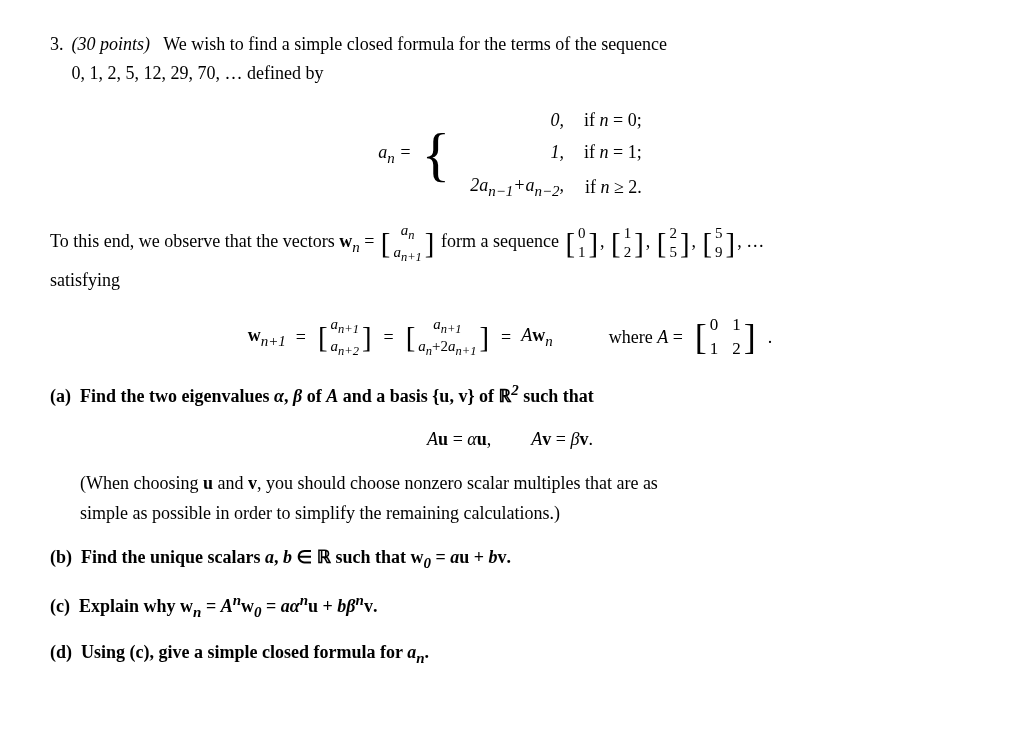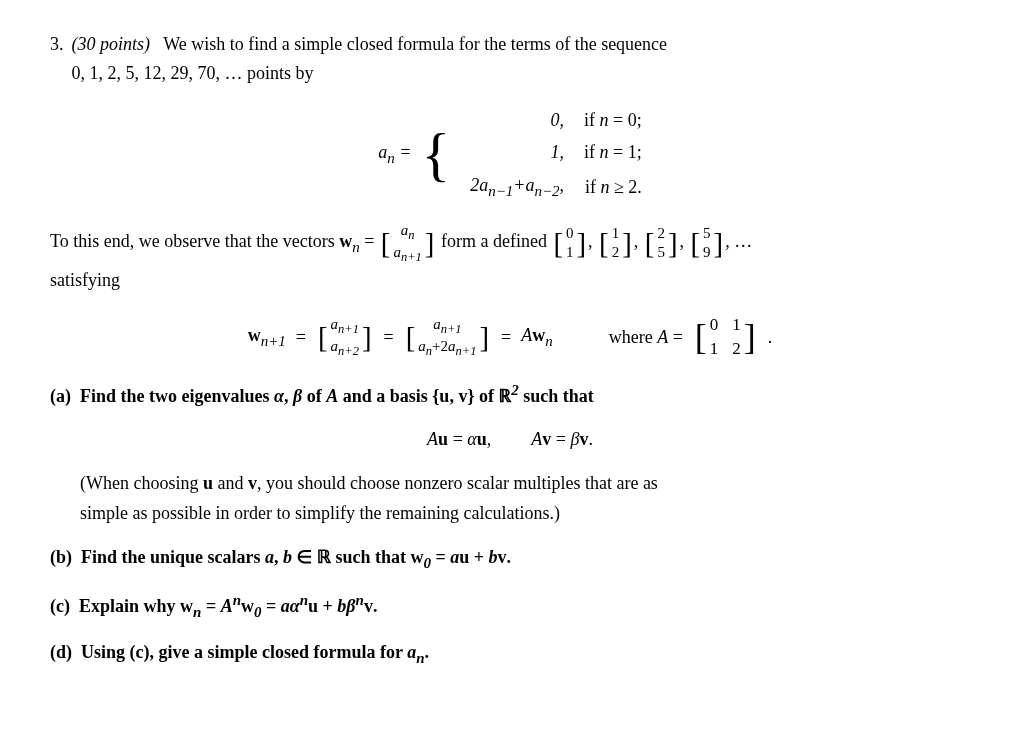--- a/index.html
+++ b/index.html
@@ -99,21 +99,21 @@
 
   <div style="display:flex; align-items:flex-start; gap:8px; margin-bottom:16px;">
     <span style="white-space:nowrap;">
       <span>3.</span>
     </span>
     <div>
       <span style="font-style:italic;text-align:right;">(30 points)</span>
       &nbsp;
       <span>We wish to find a simple closed formula for the terms of the sequence</span>
       <br>
-      <span>0, 1, 2, 5, 12, 29, 70, …</span>&nbsp;<span>points by</span>
+      <span>0, 1, 2, 5, 12, 29, 70, …</span>&nbsp;<span>defined by</span>
     </div>
   </div>
 
   <div class="math-display">
     <div class="piecewise">
       <span style="font-style:italic;">a<sub>n</sub> =</span>
       <span class="big-brace">{</span>
       <div class="piecewise-cases">
         <span class="case-expr">0,</span>
         <span class="case-cond">if <em>n</em> = 0;</span>
@@ -129,21 +129,21 @@
     <span>To this end, we observe that the vectors <strong>w</strong><sub><em>n</em></sub> =</span>
     
     <span class="inline-matrix">
       <span class="bkt">[</span>
       <span class="cells cells-2x1">
         <span class="cell"><em>a</em><sub><em>n</em></sub></span>
         <span class="cell"><em>a</em><sub><em>n</em>+1</sub></span>
       </span>
       <span class="bkt">]</span>
     </span>
-    <span> form a defined </span>
+    <span> form a sequence </span>
     
     <span class="inline-matrix">
       <span class="bkt">[</span>
       <span class="cells cells-2x1">
         <span class="cell">0</span>
         <span class="cell">1</span>
       </span>
       <span class="bkt">]</span>
     </span>,
     <span class="inline-matrix">

